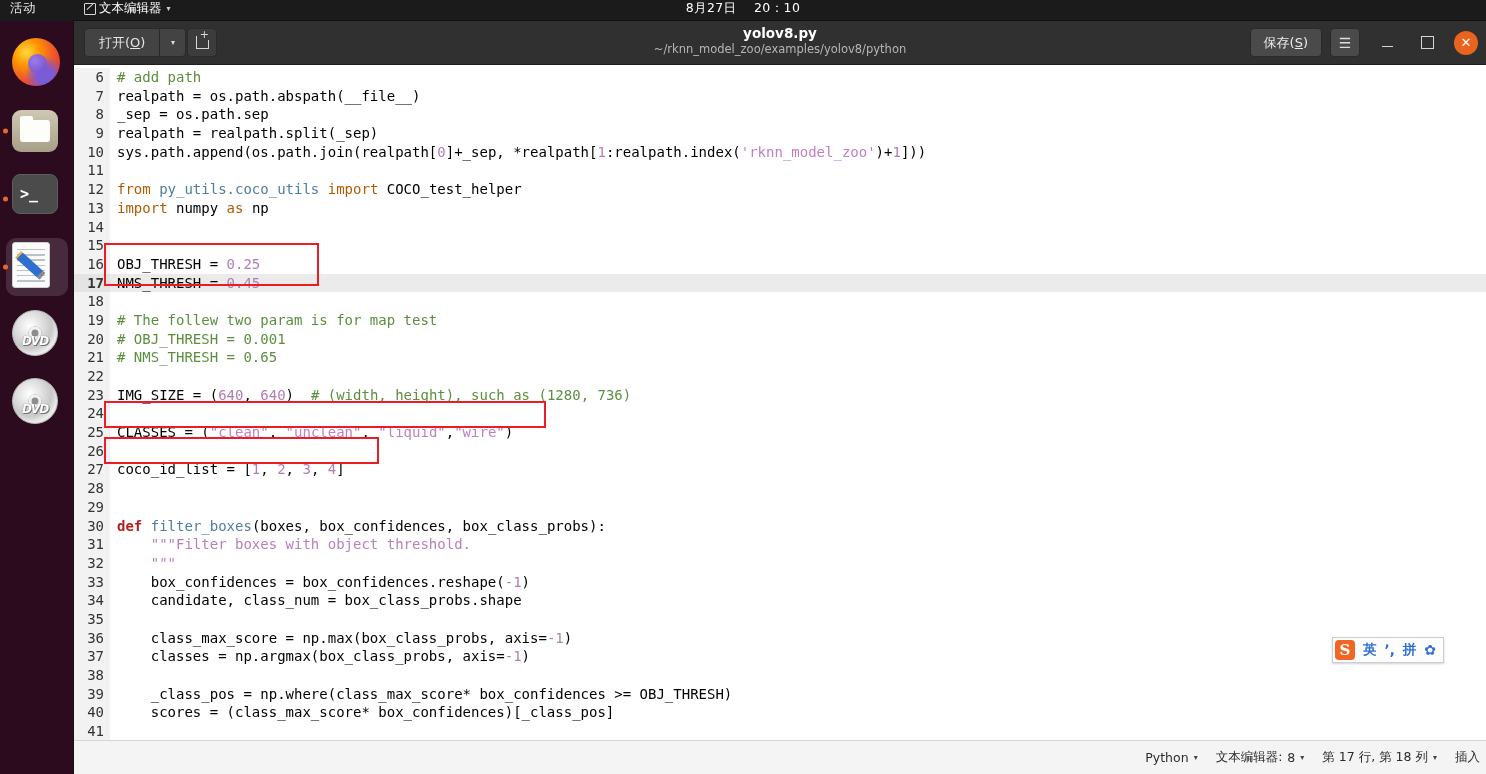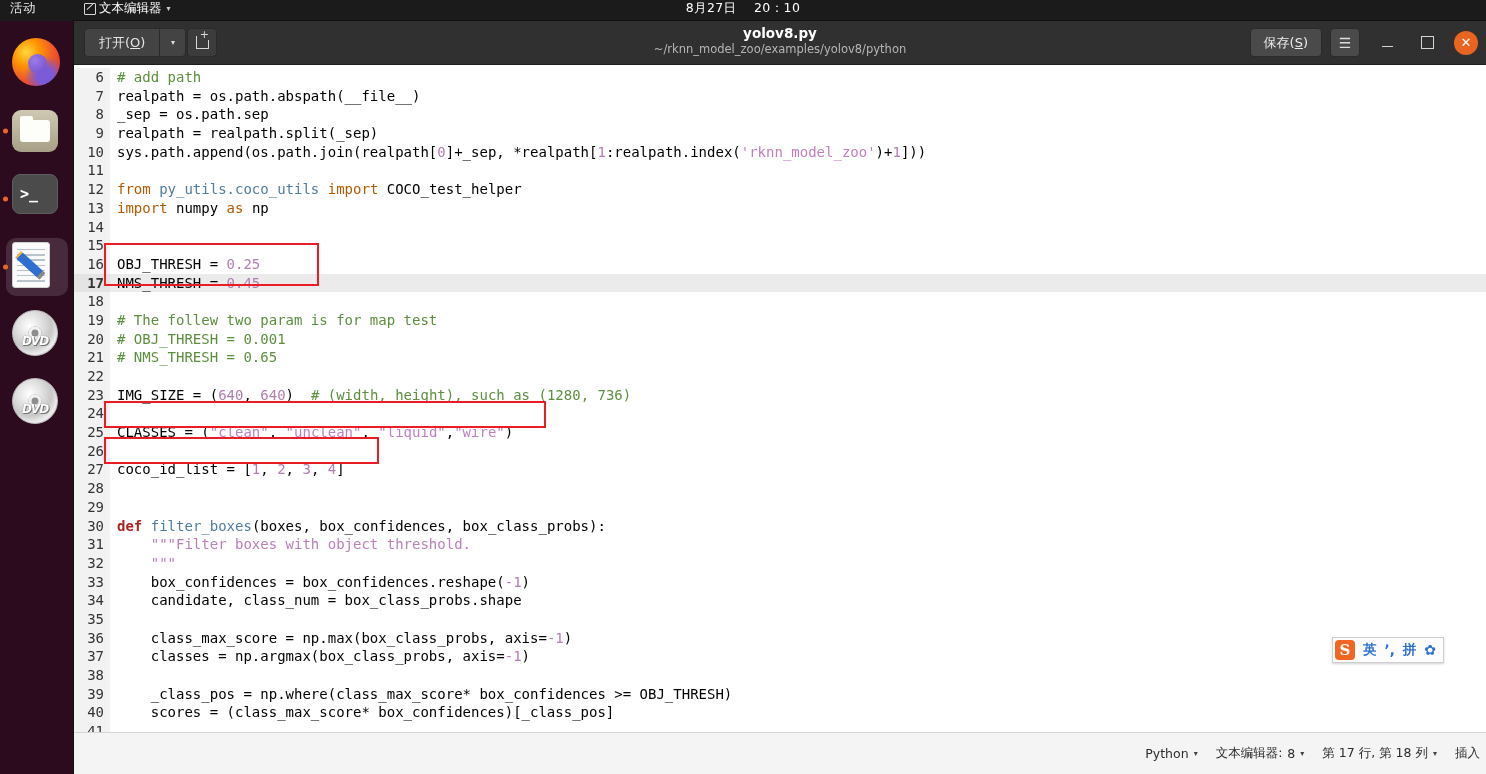--- a/index.html
+++ b/index.html
@@ -253,21 +253,21 @@
     width: 20px; height: 20px; background: #f26522; border-radius: 4px;
     color: #ffffff; font-weight: bold; font-size: 15px;
     display: flex; align-items: center; justify-content: center;
     font-family: "DejaVu Serif", serif;
   }
   .sg-item { color: #2f6fd0; font-size: 13.5px; font-weight: bold; }
   .sg-gear { color: #2f6fd0; font-size: 14px; }
 
   
   #statusbar {
-    height: 42px; background: #f4f4f4; border-top: 1px solid #d6d6d6;
+    height: 34px; background: #f4f4f4; border-top: 1px solid #d6d6d6;
     display: flex; align-items: center; justify-content: flex-end;
     gap: 18px; padding-right: 6px; flex: none; position: relative;
     font-size: 12.5px; color: #2b2b2b;
   }
   .sb-item { display: flex; align-items: center; gap: 5px; white-space: nowrap; }
   .sb-caret { font-size: 8px; color: #444; }
 
   
   #watermark {
     position: absolute; right: 2px; bottom: 2px;

